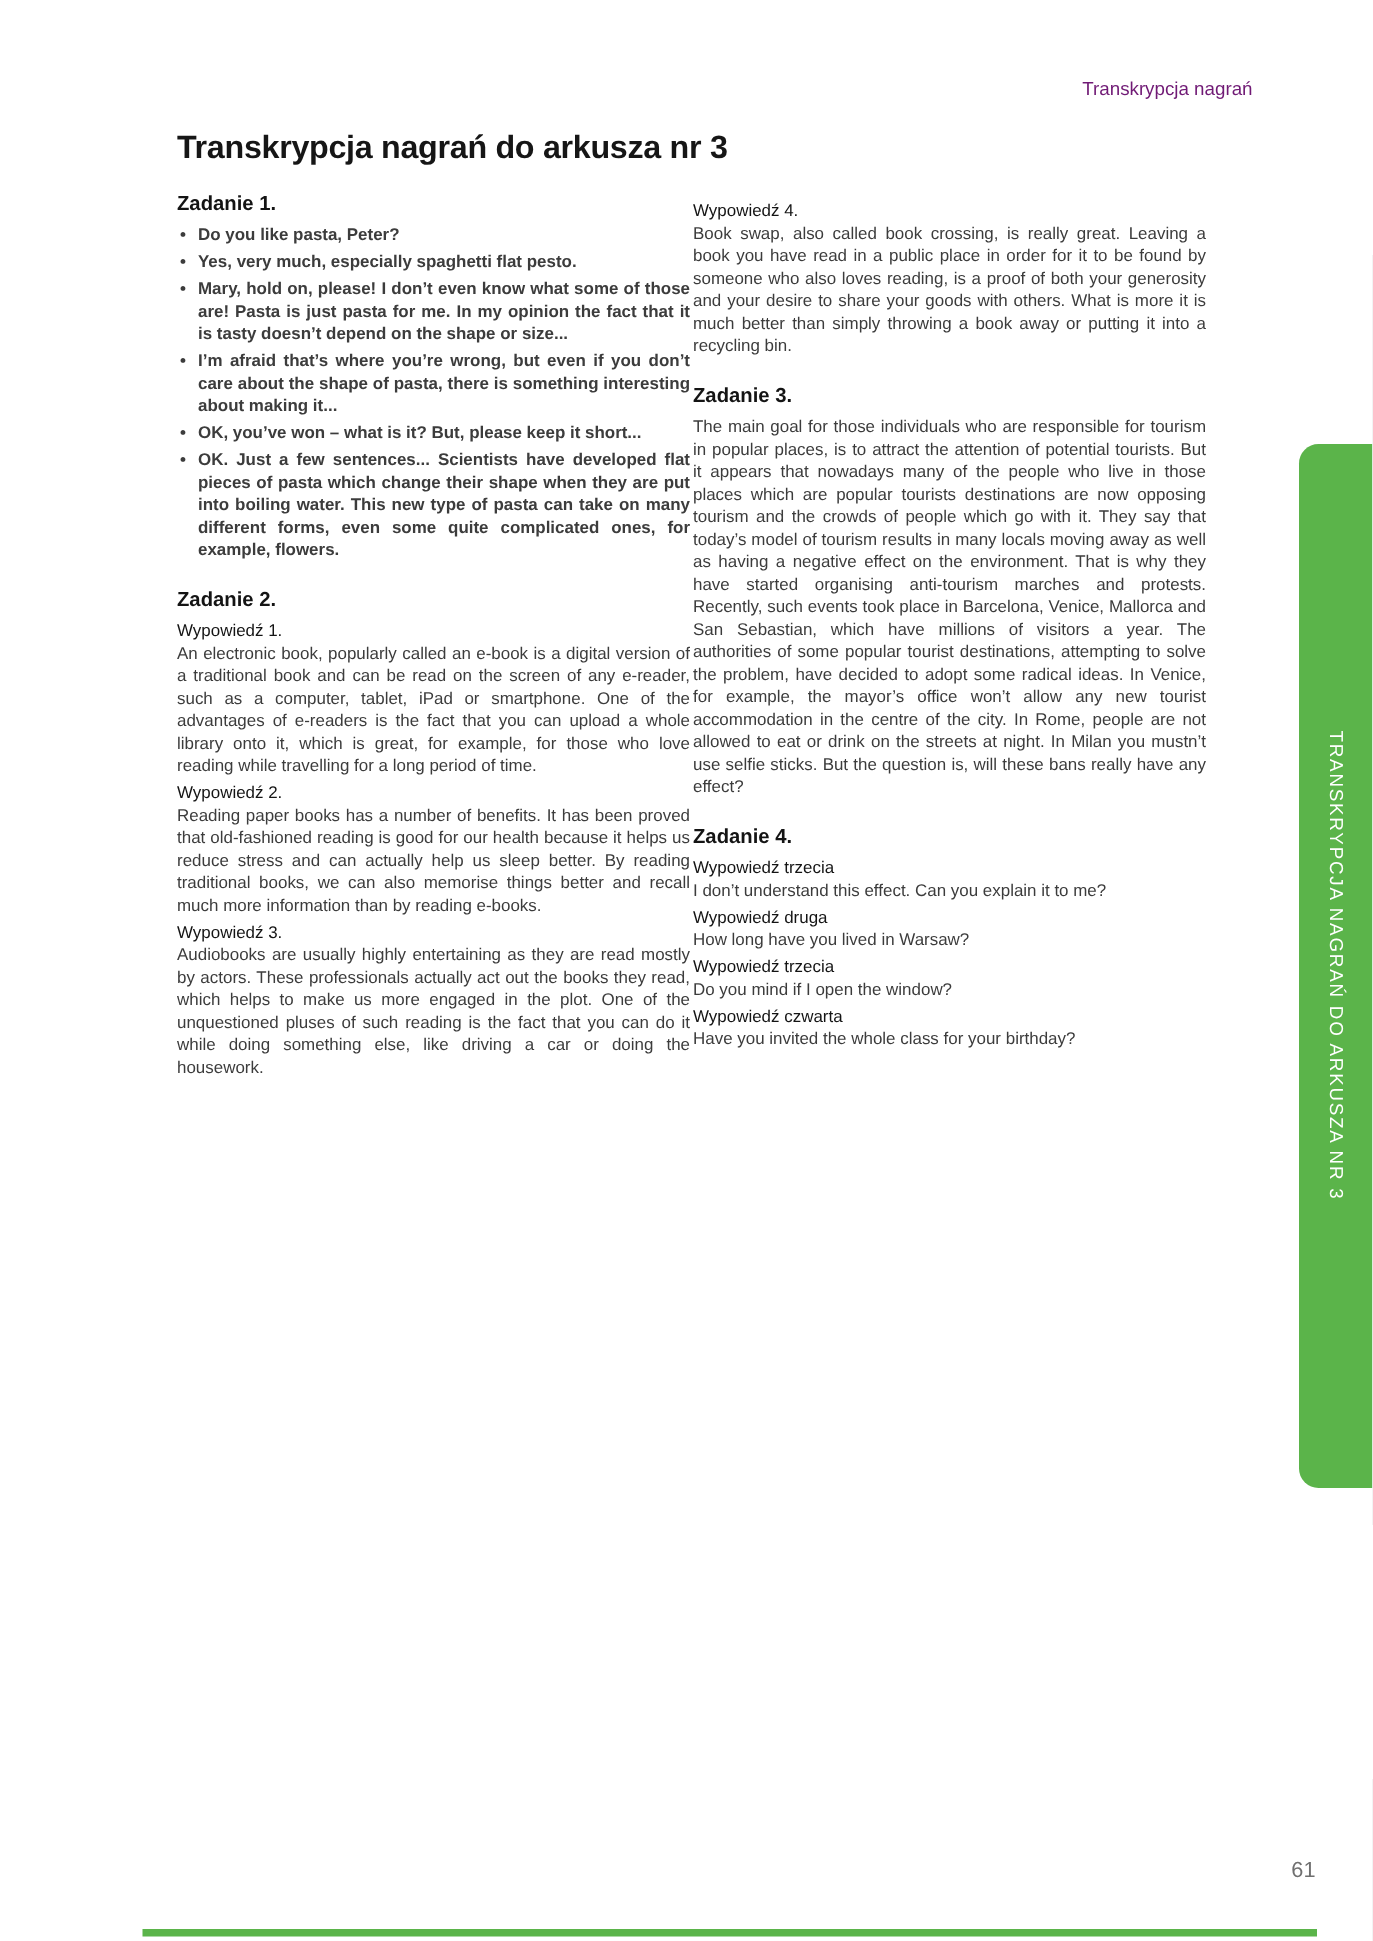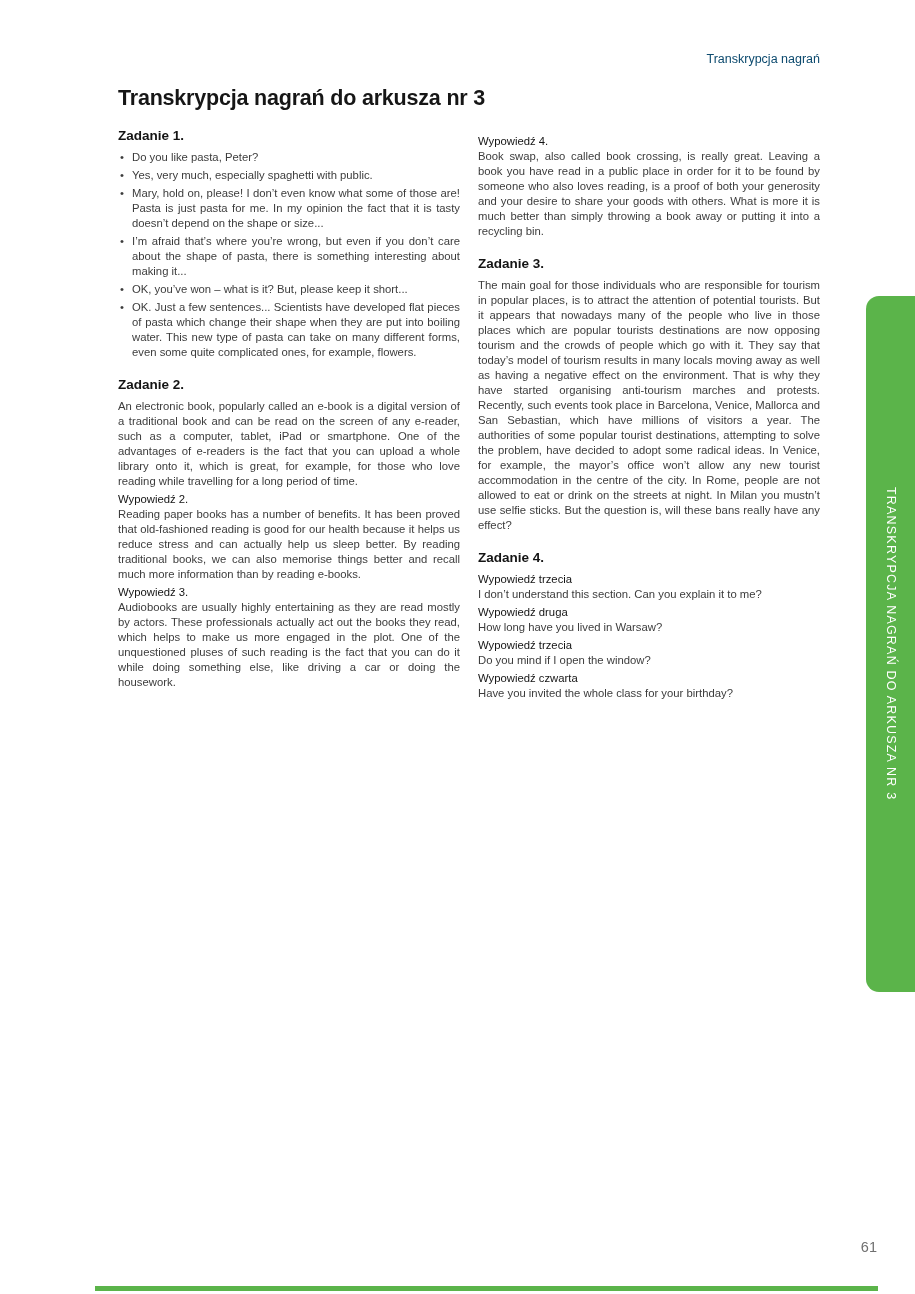--- a/index.html
+++ b/index.html
@@ -1,49 +1,49 @@
 <!DOCTYPE html>
 <html lang="pl"><head>
 <meta charset="utf-8">
 <style>
   html,body{margin:0;padding:0;background:#e9e9e9;}
   .page{
     position:relative;width:915px;height:1294px;margin:0 auto;
     background:#ffffff;font-family:"Liberation Sans",sans-serif;overflow:hidden;
   }
   .running-head{
-    position:absolute;top:52px;right:95px;
-    font-size:12.5px;color:#0c4a6e;
+    position:absolute;top:52px;right:80px;
+    font-size:12.5px;color:#701a75;
   }
   .doc-title{
     position:absolute;top:86px;left:118px;margin:0;
     font-size:21.5px;font-weight:bold;color:#161616;letter-spacing:-0.2px;
   }
   .columns{
     position:absolute;top:128px;left:118px;width:702px;
-    display:flex;gap:18px;
+    display:flex;gap:2px;
   }
   .col{width:342px;}
   .zad{
     font-size:13.5px;font-weight:bold;color:#141414;
     margin:17px 0 7px 0;
   }
   .col .zad:first-child, .col .zad.first{margin-top:0;}
   .lbl{
     font-size:11.3px;line-height:15px;font-weight:normal;color:#141414;
     margin:3px 0 0 0;
   }
   .body-text{
     font-size:11.3px;line-height:15px;color:#3c3c3c;
     text-align:justify;margin:0 0 2px 0;
   }
   ul.dialogue{list-style:none;margin:2px 0 0 0;padding:0;}
   ul.dialogue li{
     position:relative;padding-left:14px;margin:0 0 3px 0;
-    font-size:11.3px;line-height:15px;color:#3c3c3c;text-align:justify;
+    font-size:11.3px;line-height:15px;color:#3c3c3c;text-align:justify;font-weight:bold;
   }
   ul.dialogue li::before{
     content:"\2022";position:absolute;left:2px;top:0;color:#3c3c3c;
   }
   .side-tab{
     position:absolute;top:296px;right:0;width:49px;height:696px;
     background:#5bb44a;border-radius:13px 0 0 13px;
     display:flex;align-items:center;justify-content:center;
   }
   .side-tab-label{
@@ -69,29 +69,30 @@
 
   <h1 class="doc-title">Transkrypcja nagrań do arkusza nr 3</h1>
 
   <div class="columns">
 
     <div class="col">
 
       <h2 class="zad first">Zadanie 1.</h2>
       <ul class="dialogue">
         <li>Do you like pasta, Peter?</li>
-        <li>Yes, very much, especially spaghetti with public.</li>
+        <li>Yes, very much, especially spaghetti flat pesto.</li>
         <li>Mary, hold on, please! I don’t even know what some of those are! Pasta is just pasta for me. In my opinion the fact that it is tasty doesn’t depend on the shape or size...</li>
         <li>I’m afraid that’s where you’re wrong, but even if you don’t care about the shape of pasta, there is something interesting about making it...</li>
         <li>OK, you’ve won – what is it? But, please keep it short...</li>
         <li>OK. Just a few sentences... Scientists have developed flat pieces of pasta which change their shape when they are put into boiling water. This new type of pasta can take on many different forms, even some quite complicated ones, for example, flowers.</li>
       </ul>
 
       <h2 class="zad">Zadanie 2.</h2>
 
+      <p class="lbl">Wypowiedź 1.</p>
       <p class="body-text">An electronic book, popularly called an e-book is a digital version of a traditional book and can be read on the screen of any e-reader, such as a computer, tablet, iPad or smartphone. One of the advantages of e-readers is the fact that you can upload a whole library onto it, which is great, for example, for those who love reading while travelling for a long period of time.</p>
 
       <p class="lbl">Wypowiedź 2.</p>
       <p class="body-text">Reading paper books has a number of benefits. It has been proved that old-fashioned reading is good for our health because it helps us reduce stress and can actually help us sleep better. By reading traditional books, we can also memorise things better and recall much more information than by reading e-books.</p>
 
       <p class="lbl">Wypowiedź 3.</p>
       <p class="body-text">Audiobooks are usually highly entertaining as they are read mostly by actors. These professionals actually act out the books they read, which helps to make us more engaged in the plot. One of the unquestioned pluses of such reading is the fact that you can do it while doing something else, like driving a car or doing the housework.</p>
 
     </div>
 
@@ -99,21 +100,21 @@
 
       <p class="lbl" style="margin-top:6px">Wypowiedź 4.</p>
       <p class="body-text">Book swap, also called book crossing, is really great. Leaving a book you have read in a public place in order for it to be found by someone who also loves reading, is a proof of both your generosity and your desire to share your goods with others. What is more it is much better than simply throwing a book away or putting it into a recycling bin.</p>
 
       <h2 class="zad">Zadanie 3.</h2>
       <p class="body-text">The main goal for those individuals who are responsible for tourism in popular places, is to attract the attention of potential tourists. But it appears that nowadays many of the people who live in those places which are popular tourists destinations are now opposing tourism and the crowds of people which go with it. They say that today’s model of tourism results in many locals moving away as well as having a negative effect on the environment. That is why they have started organising anti-tourism marches and protests. Recently, such events took place in Barcelona, Venice, Mallorca and San Sebastian, which have millions of visitors a year. The authorities of some popular tourist destinations, attempting to solve the problem, have decided to adopt some radical ideas. In Venice, for example, the mayor’s office won’t allow any new tourist accommodation in the centre of the city. In Rome, people are not allowed to eat or drink on the streets at night. In Milan you mustn’t use selfie sticks. But the question is, will these bans really have any effect?</p>
 
       <h2 class="zad">Zadanie 4.</h2>
 
       <p class="lbl">Wypowiedź trzecia</p>
-      <p class="body-text">I don’t understand this section. Can you explain it to me?</p>
+      <p class="body-text">I don’t understand this effect. Can you explain it to me?</p>
 
       <p class="lbl">Wypowiedź druga</p>
       <p class="body-text">How long have you lived in Warsaw?</p>
 
       <p class="lbl">Wypowiedź trzecia</p>
       <p class="body-text">Do you mind if I open the window?</p>
 
       <p class="lbl">Wypowiedź czwarta</p>
       <p class="body-text">Have you invited the whole class for your birthday?</p>
 

